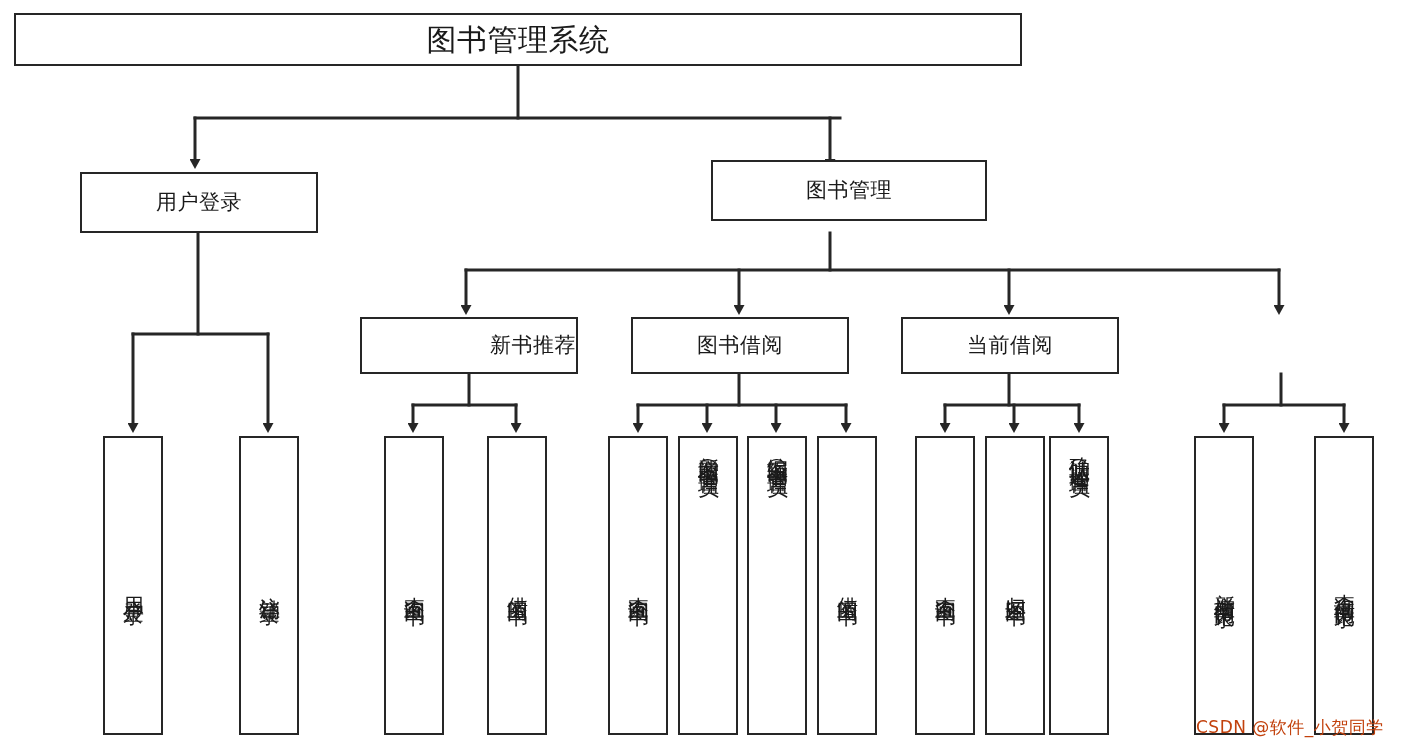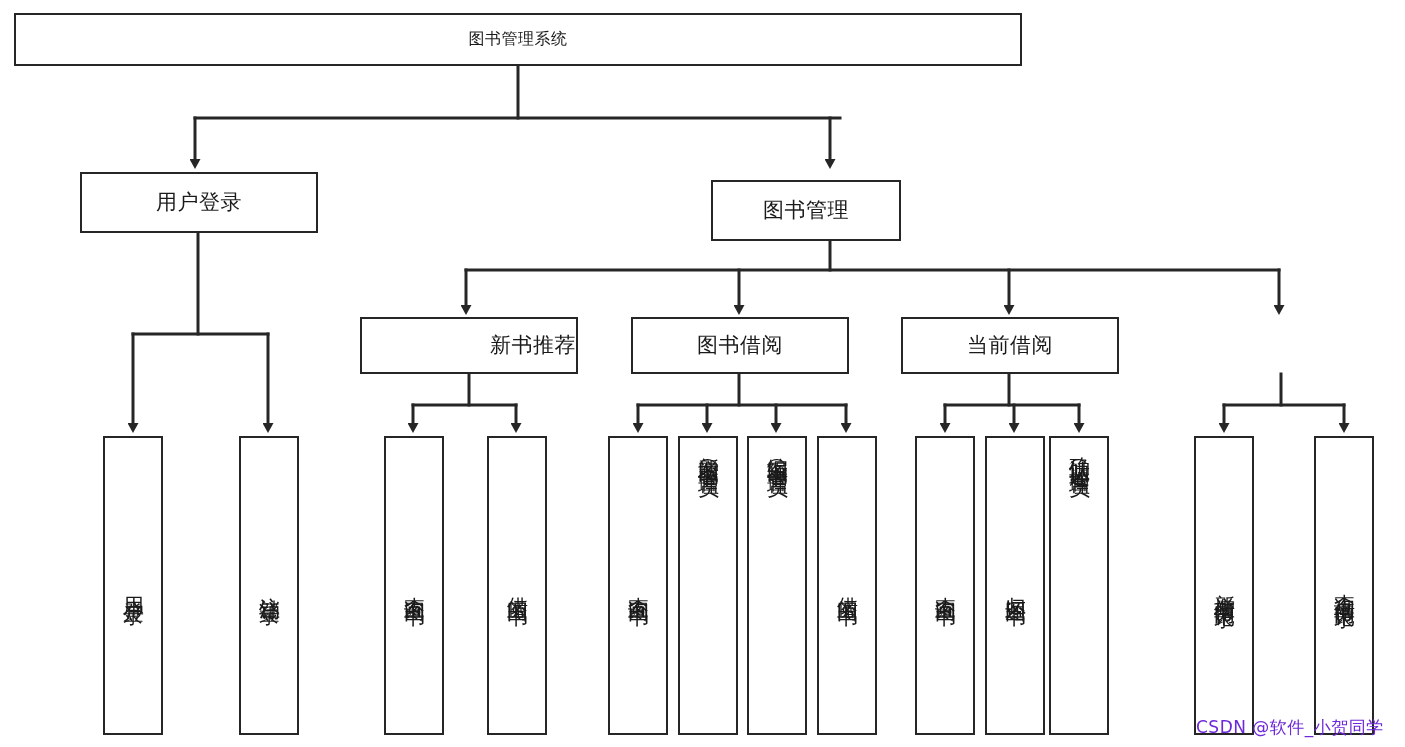--- a/index.html
+++ b/index.html
@@ -40,21 +40,21 @@
     text-align: center;
     line-height: 1.18;
     white-space: pre;
   }
   
   .node.h .node-label {
     font-size: 21px;
     letter-spacing: 0.5px;
   }
   .node.root .node-label {
-    font-size: 16px;
+    font-size: 30px;
   }
   
   .node.v {
     align-items: flex-start;
     justify-content: center;
     padding-top: 0;
   }
   .node.v .node-label {
     writing-mode: vertical-rl;
     text-orientation: upright;
@@ -66,21 +66,21 @@
   }
   
   .node.v.center {
     align-items: center;
   }
   .node.v.center .node-label {
     padding-top: 0;
   }
   .watermark {
     position: absolute;
-    color: #6d28d9;
+    color: #c2410c;
     font-size: 17px;
     letter-spacing: 0.5px;
     white-space: nowrap;
     z-index: 5;
     pointer-events: none;
   }
 </style>
 </head>
 <body>
 
@@ -136,21 +136,21 @@
     </g>
   </svg>
 
   <div class="node h root" style="left:14px; top:13px; width:1008px; height:53px;">
     <span class="node-label">图书管理系统</span>
   </div>
 
   <div class="node h" style="left:80px; top:172px; width:238px; height:61px;">
     <span class="node-label">用户登录</span>
   </div>
-  <div class="node h" style="left:711px; top:180px; width:190px; height:61px;font-family:Liberation Serif, serif;">
+  <div class="node h" style="left:711px; top:160px; width:276px; height:61px;font-family:Liberation Serif, serif;">
     <span class="node-label">图书管理</span>
   </div>
 
   <div class="node h" style="left:360px; top:317px; width:218px; height:57px;justify-content:flex-end;">
     <span class="node-label">新书推荐</span>
   </div>
   <div class="node h" style="left:631px; top:317px; width:218px; height:57px;">
     <span class="node-label">图书借阅</span>
   </div>
   <div class="node h" style="left:901px; top:317px; width:218px; height:57px;">

